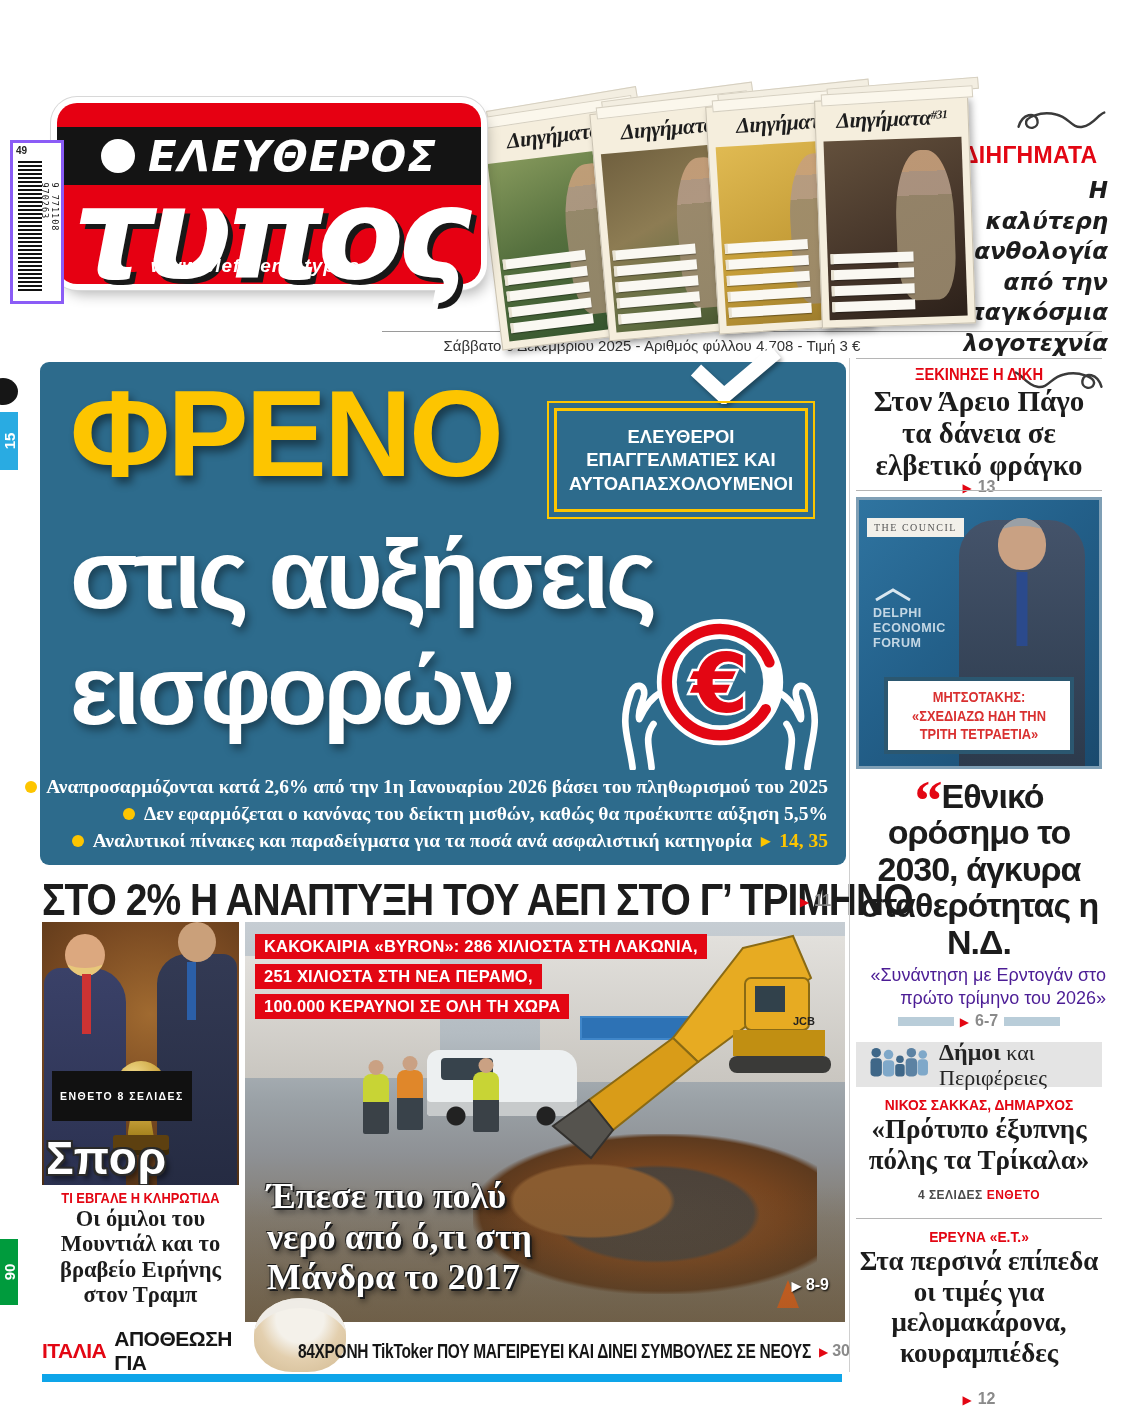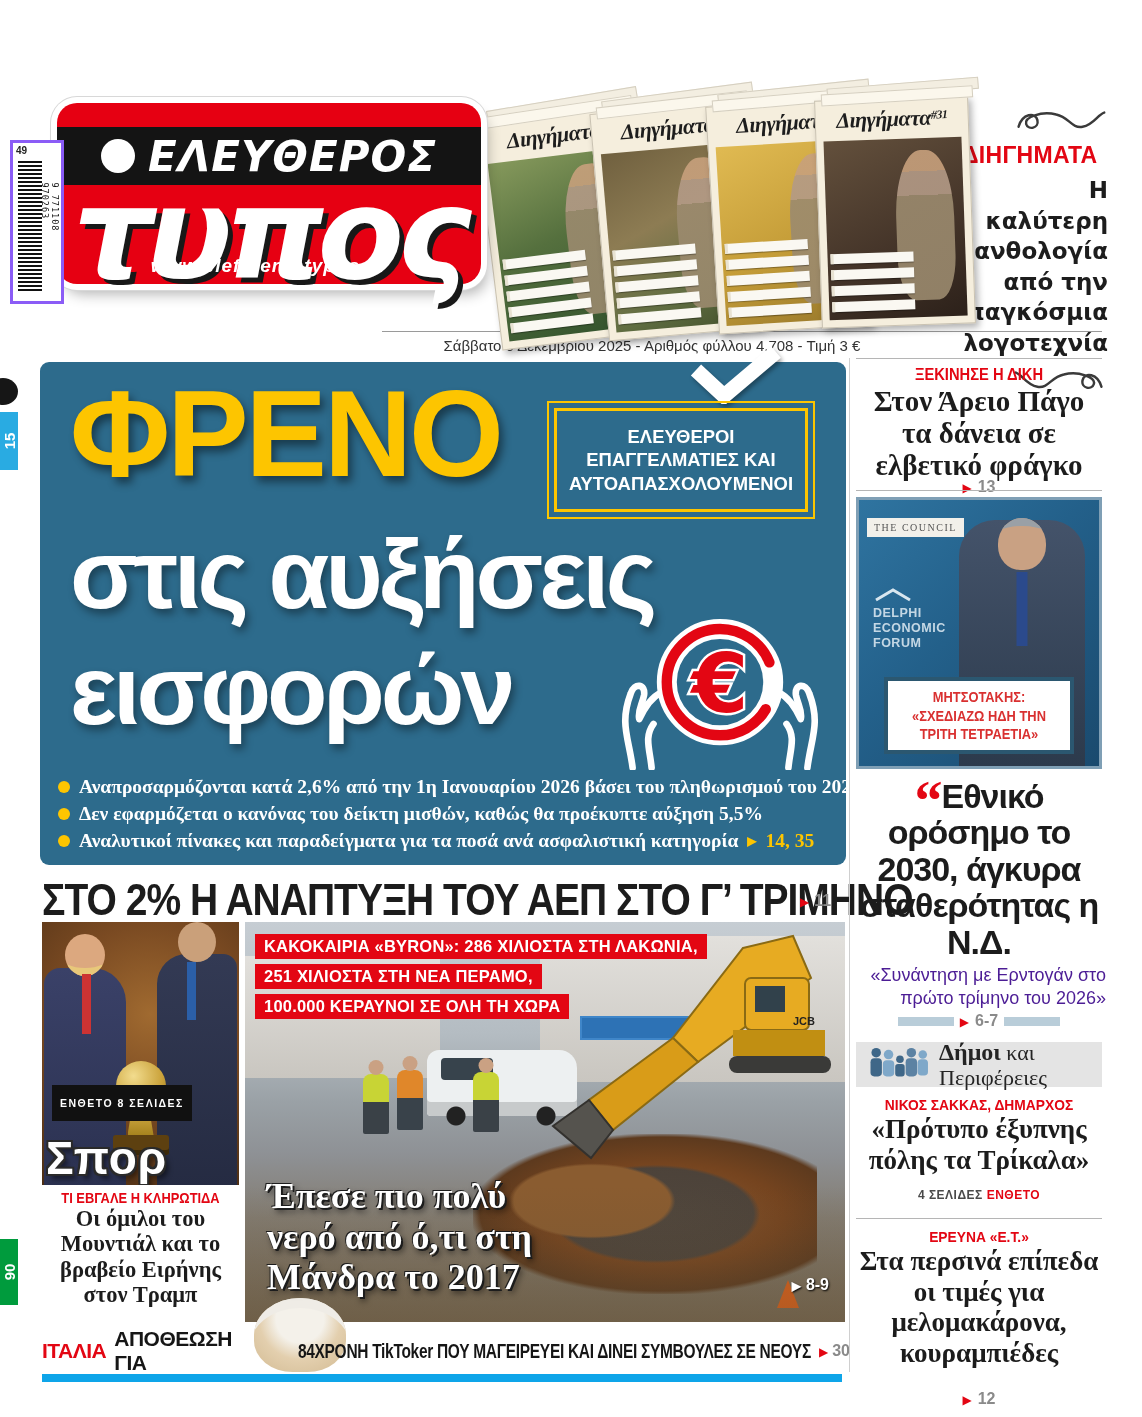--- a/index.html
+++ b/index.html
@@ -54,21 +54,21 @@
   .cover-fig{position:absolute;right:10px;top:12px;width:58px;height:150px;border-radius:45% 45% 30% 30%;
              background:linear-gradient(#c7a07c 0 14%,#b39a86 14% 30%,#9b8a6e 30% 100%);opacity:.9;}
   .strips{position:absolute;left:3px;bottom:8px;}
   .strip{height:10px;width:80px;background:#faf8f2;margin-top:6px;box-shadow:0 1px 1px rgba(0,0,0,.35);
          border-left:3px solid #e8e2d2;}
 
   
   .promo-right{left:962px;top:106px;width:146px;text-align:right;}
   .flourish{display:block;margin:0 0 4px auto;}
   .promo-label{color:#e30613;font-weight:800;font-size:23px;letter-spacing:.3px;text-align:left;margin:2px 0 6px;}
-  .promo-tagline{font-weight:600;font-size:23px;line-height:1.33;color:#1d1d1d;
+  .promo-tagline{font-style:italic;font-weight:600;font-size:23px;line-height:1.33;color:#1d1d1d;
                  font-family:"DejaVu Sans",sans-serif;}
 
   
   .dateline-rule{left:382px;top:331px;width:720px;height:1px;background:#9a9a9a;}
   .dateline{left:382px;top:337px;width:540px;text-align:center;font-size:15px;color:#333;}
 
   
   .lead{left:40px;top:362px;width:806px;height:503px;background:#2d6b8c;border-radius:9px;}
   .lead-h1{position:absolute;left:30px;top:8px;font-size:122px;font-weight:900;color:#fdc500;
            letter-spacing:-3px;line-height:1.05;text-shadow:4px 6px 8px rgba(0,0,0,.45);}
@@ -77,21 +77,21 @@
   .lead-h3{position:absolute;left:30px;top:276px;font-size:99px;font-weight:900;color:#fff;
            letter-spacing:-4px;line-height:1.05;text-shadow:3px 5px 9px rgba(0,0,0,.4);}
   .badge{position:absolute;left:514px;top:46px;width:248px;height:98px;border:3px solid #fdc500;
          outline:2px solid #fdc500;outline-offset:5px;display:flex;flex-direction:column;
          justify-content:center;text-align:center;}
   .badge div{color:#fff;font-weight:900;font-size:19px;line-height:1.22;transform:scaleX(.97);}
   .check-icon{position:absolute;left:648px;top:-16px;width:96px;height:58px;
               filter:drop-shadow(2px 3px 2px rgba(0,0,0,.35));}
   .euro-hands{position:absolute;left:566px;top:236px;width:228px;height:172px;}
   .lead-bullets{position:absolute;left:18px;right:18px;top:414px;display:flex;flex-direction:column;
-                gap:5px;align-items:flex-start;}
+                gap:5px;align-items:flex-end;}
   .bullet{font-family:"Liberation Serif",serif;font-weight:700;font-size:19.5px;color:#fff;
           display:flex;align-items:center;gap:9px;white-space:nowrap;}
   .bdot{width:12px;height:12px;border-radius:50%;background:#fdc500;flex:none;}
   .bpages{color:#fdc500;}
   .barrow{color:#fdc500;font-size:12px;}
 
   
   .gdp-h{left:42px;top:876px;font-size:39px;font-weight:900;color:#1c1c1c;letter-spacing:-1px;
          white-space:nowrap;transform:scaleY(1.12);transform-origin:left top;}
   .gdp-pg{left:800px;top:892px;display:flex;align-items:baseline;gap:5px;}
@@ -113,21 +113,21 @@
   .fig-gianni .fig-head{top:-32px;width:38px;height:40px;background:#caa07a;}
   .fig-gianni::after{content:"";position:absolute;left:30px;top:8px;width:9px;height:58px;background:#2b5fa8;}
   .trophy{position:absolute;left:50%;bottom:30px;transform:translateX(-50%);width:62px;}
   .t-globe{width:50px;height:50px;border-radius:50%;margin:0 auto;
            background:radial-gradient(circle at 35% 30%,#f2dc8e,#caa23a 60%,#8f6f1e);}
   .t-stem{width:26px;height:28px;margin:-4px auto 0;background:linear-gradient(#d9b34a,#a6831f);
           clip-path:polygon(18% 0,82% 0,100% 100%,0 100%);}
   .t-base{width:56px;height:20px;margin:0 auto;background:#5d4010;border-radius:3px;
           box-shadow:inset 0 -5px 0 #3c2a0a;}
   .insert-strip{position:absolute;left:10px;bottom:64px;background:#111;color:#fff;font-size:10.5px;
-                font-weight:700;letter-spacing:1.5px;padding:12px 8px;}
+                font-weight:700;letter-spacing:1.5px;padding:19px 8px;}
   .insert-title{position:absolute;left:4px;bottom:0px;font-size:46px;font-weight:900;color:#fff;letter-spacing:1px;
                 text-shadow:-2px -2px 0 #2a2a2a,2px -2px 0 #2a2a2a,-2px 2px 0 #2a2a2a,2px 2px 0 #2a2a2a,4px 5px 5px rgba(0,0,0,.5);}
   .sport-kicker{left:42px;top:1190px;width:197px;text-align:center;color:#e30613;font-weight:800;
                 font-size:14px;transform:scaleX(.92);}
   .sport-headline{left:42px;top:1206px;width:197px;text-align:center;font-family:"Liberation Serif",serif;
                   font-weight:700;font-size:22.5px;line-height:1.13;color:#1c1c1c;padding:0 6px;box-sizing:border-box;}
 
   
   .flood{left:245px;top:922px;width:600px;height:400px;overflow:hidden;
          background:linear-gradient(#c6cdd3 0%,#b4bcc2 28%,#9aa1a6 45%,#8e9195 58%,#837c71 74%,#776751 100%);}

